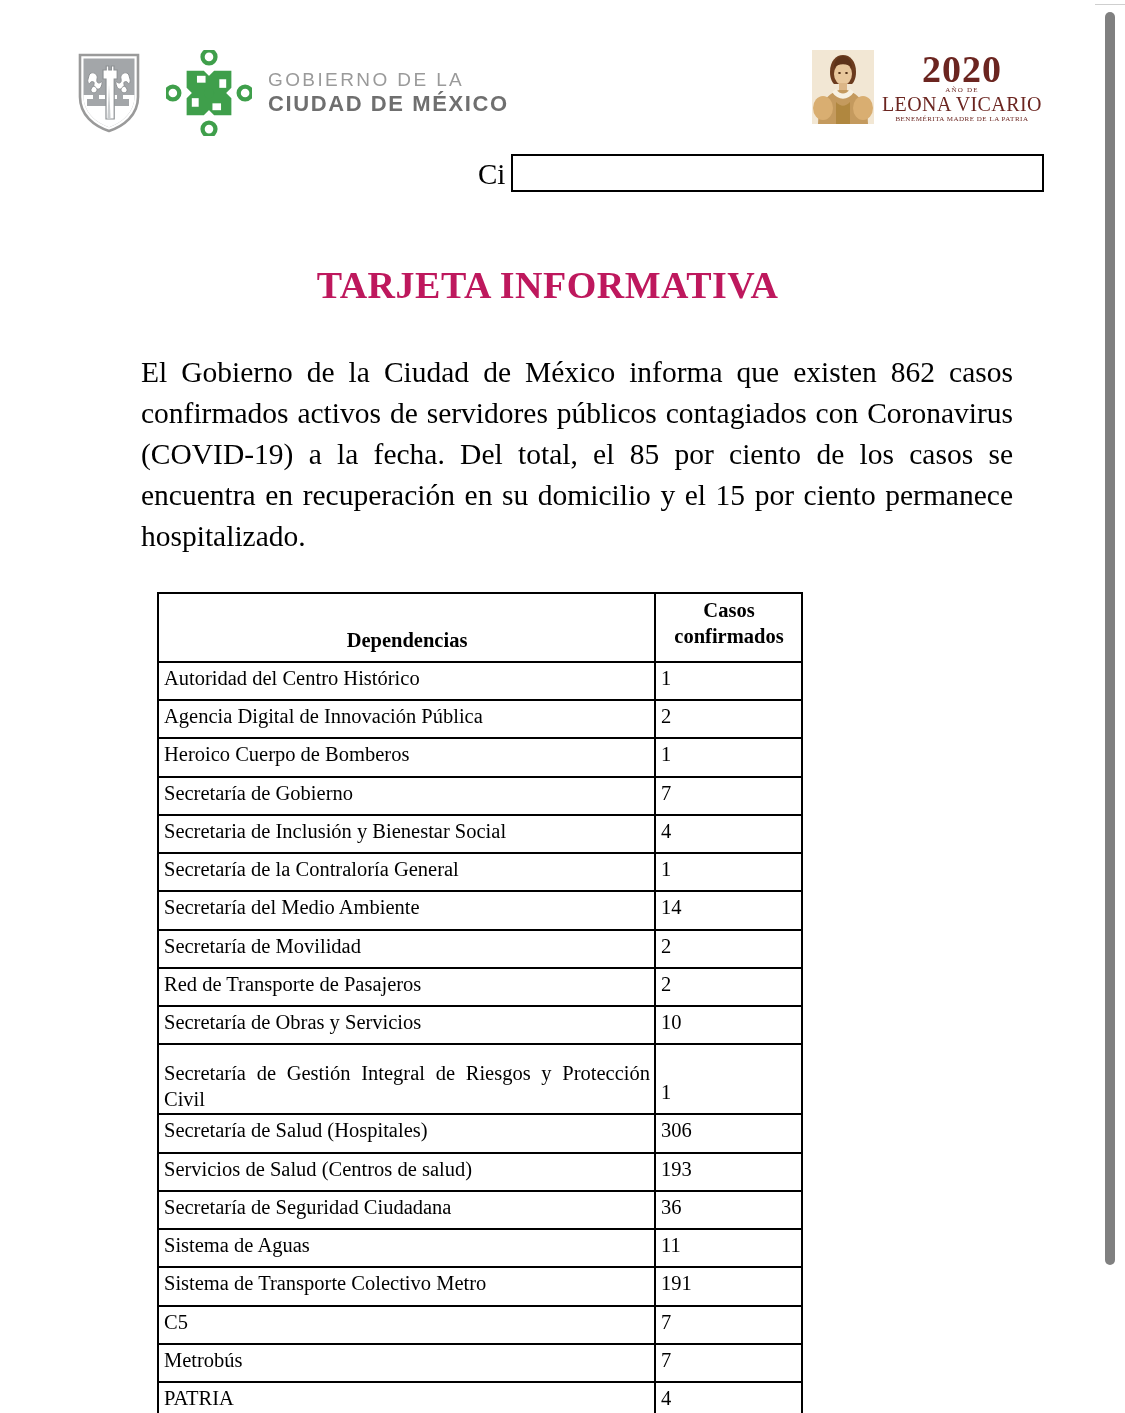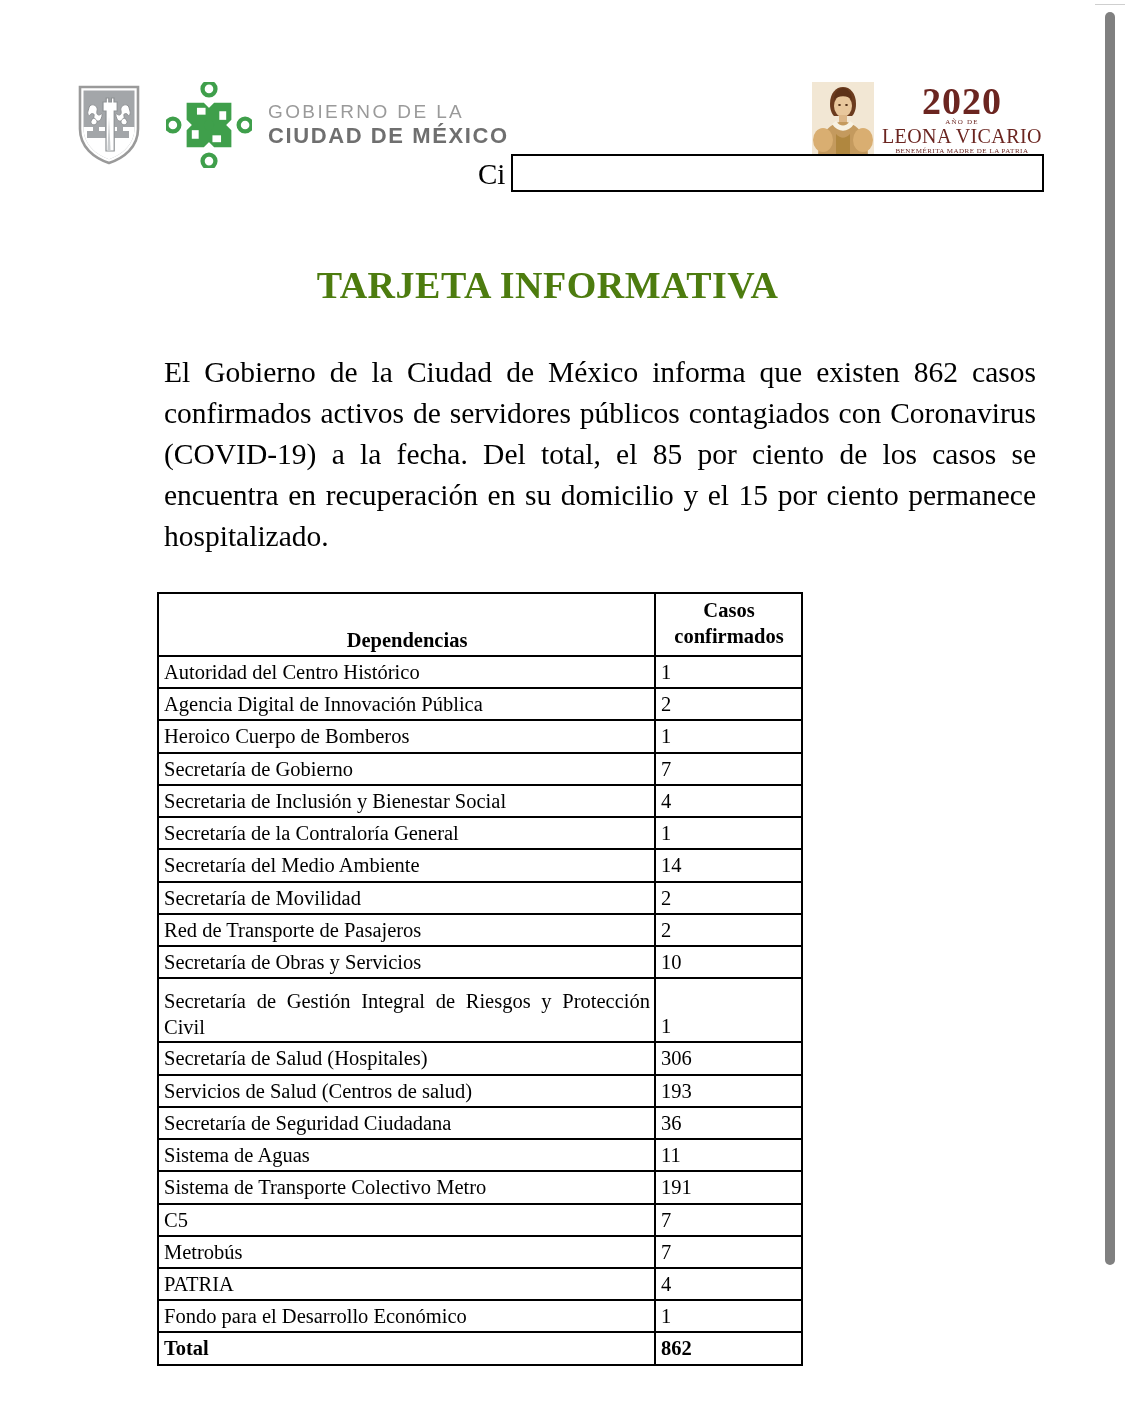--- a/index.html
+++ b/index.html
@@ -23,21 +23,20 @@
     height: 1413px;
     background: #ffffff;
   }
 
   
   #header {
     position: absolute;
     left: 0; top: 0;
     width: 1095px;
     height: 148px;
-    margin-top: 32px;
   }
 
   #gov-logo-group {
     position: absolute;
     left: 78px;
     top: 50px;
     display: flex;
     align-items: center;
   }
   #shield-icon { width: 62px; height: 80px; display:block; }
@@ -139,27 +138,27 @@
   
   #doc-title {
     position: absolute;
     left: 0;
     top: 238px;
     width: 1095px;
     text-align: center;
     font-size: 38px;
     font-weight: 700;
     letter-spacing: 0.5px;
-    color: #4d7c0f;
+    color: #be185d;
   }
 
   
   #intro-paragraph {
     position: absolute;
-    left: 164px;
+    left: 141px;
     top: 322px;
     width: 872px;
     font-size: 29.5px;
     line-height: 41px;
     text-align: justify;
     text-justify: inter-word;
     color: #000;
   }
 
   
@@ -175,21 +174,21 @@
     width: 644px;
     font-size: 20.5px;
     color: #000;
   }
   table#cases-table col.c-dep { width: 497px; }
   table#cases-table col.c-num { width: 147px; }
 
   table#cases-table th,
   table#cases-table td {
     border: 2px solid #000;
-    padding: 2px 4px 2px 5px;
+    padding: 2px 4px 8px 5px;
     vertical-align: bottom;
     line-height: 1.28;
     height: 26px;
   }
   table#cases-table thead th {
     font-weight: 700;
     height: 56px;
     vertical-align: bottom;
   }
   table#cases-table thead th.h-num {

